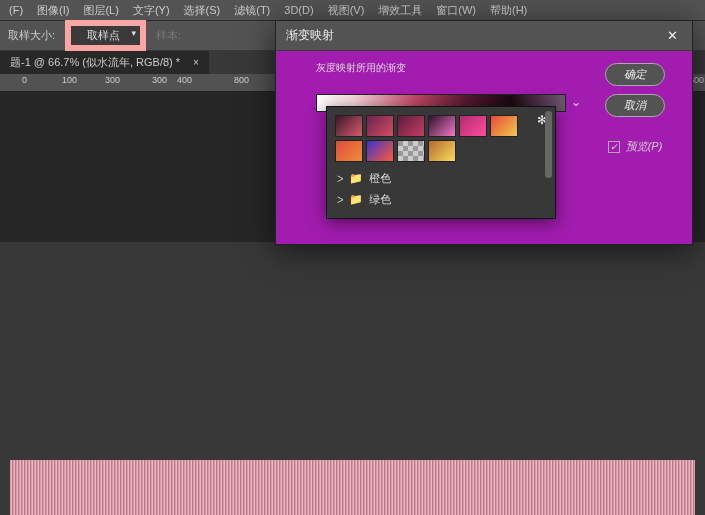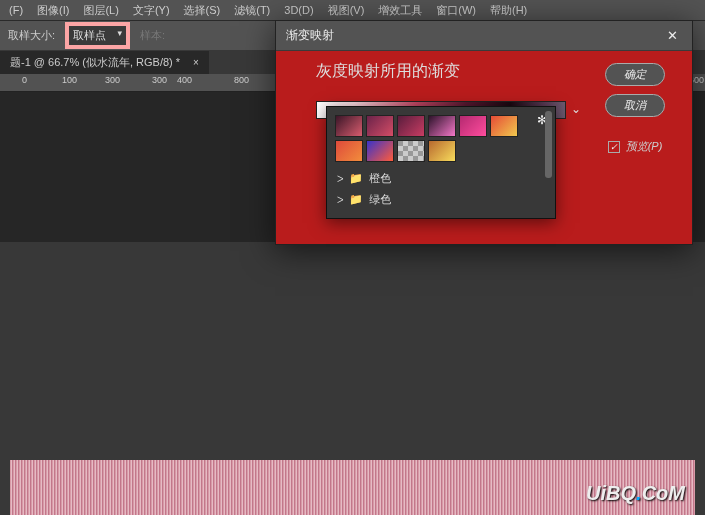--- a/index.html
+++ b/index.html
@@ -1,37 +1,37 @@
 <!DOCTYPE html>
 <html><head>
 <meta charset="utf-8">
 <style>
   * { box-sizing: border-box; margin: 0; padding: 0; }
   body { width: 705px; height: 515px; background: #383838; font-family: "Microsoft YaHei", sans-serif; font-size: 11px; color: #ccc; overflow: hidden; position: relative; }
   .menubar { display: flex; background: #535353; height: 20px; align-items: center; padding: 0 2px; }
   .menubar span { padding: 2px 7px; cursor: default; }
   .options-bar { display: flex; align-items: center; height: 30px; background: #535353; border-top: 1px solid #2a2a2a; padding: 0 8px; gap: 10px; }
-  .dropdown { background: #3a3a3a; border: 4px solid #fca5a5; padding: 2px 20px 2px 4px; position: relative; color: #ddd; }
+  .dropdown { background: #3a3a3a; border: 6px solid #fca5a5; padding: 2px 20px 2px 16px; position: relative; color: #ddd; }
   .dropdown::after { content: "▾"; position: absolute; right: 4px; font-size: 9px; }
   .tab-bar { background: #383838; height: 24px; display: flex; align-items: flex-end; }
   .doc-tab { background: #282828; color: #ccc; padding: 4px 10px; font-size: 11px; display: flex; align-items: center; gap: 13px; }
   .close-x { font-size: 10px; }
   .ruler-h { height: 18px; background: #525252; border-bottom: 1px solid #222; position: relative; overflow: hidden; color: #ccc; font-size: 9px; }
   .ruler-h span { position: absolute; top: 1px; }
   .canvas-area { background: #262626; height: 150px; position: relative; }
   .artwork { position: absolute; left: 10px; bottom: -170px; width: 685px; height: 225px; background: repeating-linear-gradient(90deg, #d79aa7 0 1px, #e6bac4 1px 2px, #c2768a 2px 3px); }
   .brush-text { position: absolute; top: 40px; left: 0; width: 100%; font-size: 140px; font-family: "KaiTi","STKaiti","SimSun",serif; color: #4a1f2e; letter-spacing: 30px; padding-left: 40px; text-shadow: 0 0 8px rgba(74,31,46,0.6); filter: blur(0.5px); }
   .watermark { position: absolute; bottom: 10px; right: 20px; font-size: 20px; font-style: italic; font-weight: bold; color: #eee; text-shadow: 1px 1px 2px #000; }
   .watermark .dot { color: #0af; }
-  .dialog { position: absolute; top: 20px; left: 275px; width: 418px; height: 225px; background: #b91c1c; border: 1px solid #222; box-shadow: 0 6px 30px rgba(0,0,0,0.6); }
+  .dialog { position: absolute; top: 20px; left: 275px; width: 418px; height: 225px; background: #a21caf; border: 1px solid #222; box-shadow: 0 6px 30px rgba(0,0,0,0.6); }
   .dlg-title { background: #535353; color: #eee; padding: 6px 10px; font-size: 12px; display: flex; justify-content: space-between; align-items: center; border-bottom: 1px solid #3a3a3a; }
   .dlg-close { font-size: 13px; padding: 0 4px; }
   .dlg-body { display: flex; padding: 10px 14px 10px 40px; gap: 14px; }
   .dlg-left { flex: 1; }
-  .dlg-label { font-size: 16px; color: #ddd; margin-bottom: 19px; }
+  .dlg-label { font-size: 10px; color: #ddd; margin-bottom: 19px; }
   .gradient-bar { width: 250px; height: 18px; background: linear-gradient(90deg,#fff 0%,#f6d5dc 15%,#c04663 40%,#571830 60%,#1b0811 78%,#5a3a55 92%,#6b5a6e 100%); border: 1px solid #222; position: relative; }
   .gradient-bar::after { content:"⌄"; position:absolute; right:-16px; top:0; color:#ddd; font-size:12px; }
   .dlg-right { width: 86px; display: flex; flex-direction: column; align-items: center; gap: 8px; padding-top: 2px; font-style: italic; }
   .ps-btn { border: 1px solid #aaa; border-radius: 12px; padding: 3px 18px; color: #eee; font-size: 11px; background: #535353; cursor: default; }
   .preview-check { display: flex; align-items: center; gap: 6px; margin-top: 14px; font-size: 11px; }
   .checkbox { width: 12px; height: 12px; border: 1px solid #aaa; display: inline-flex; align-items: center; justify-content: center; font-size: 9px; color: #eee; }
   .preset-panel { position: absolute; top: 106px; left: 326px; width: 230px; background: #383838; border: 1px solid #111; padding: 8px; box-shadow: 0 4px 16px rgba(0,0,0,0.5); }
   .swatch-grid { display: flex; flex-wrap: wrap; gap: 3px; margin-bottom: 6px; }
   .swatch { width: 28px; height: 22px; border: 1px solid #222; }
   .sw1{background:linear-gradient(135deg,#3b1628,#d75c6e);}
@@ -89,23 +89,20 @@
   <span style="left:234px">800</span>
   <span style="left:642px">1500</span>
   <span style="left:684px">1600</span>
 </div>
 
 <div class="overflow-wrap">
   <div class="canvas-area"></div>
   <div class="artwork">
     <div class="brush-text">似水流年</div>
   </div>
-  <div class="watermark">
-    <span>UiBQ</span><span class="dot">.</span><span>CoM</span>
-  </div>
 </div>
 
 <div class="dialog">
   <div class="dlg-title">
     <span>渐变映射</span>
     <span class="dlg-close">✕</span>
   </div>
   <div class="dlg-body">
     <div class="dlg-left">
       <div class="dlg-label">灰度映射所用的渐变</div>

